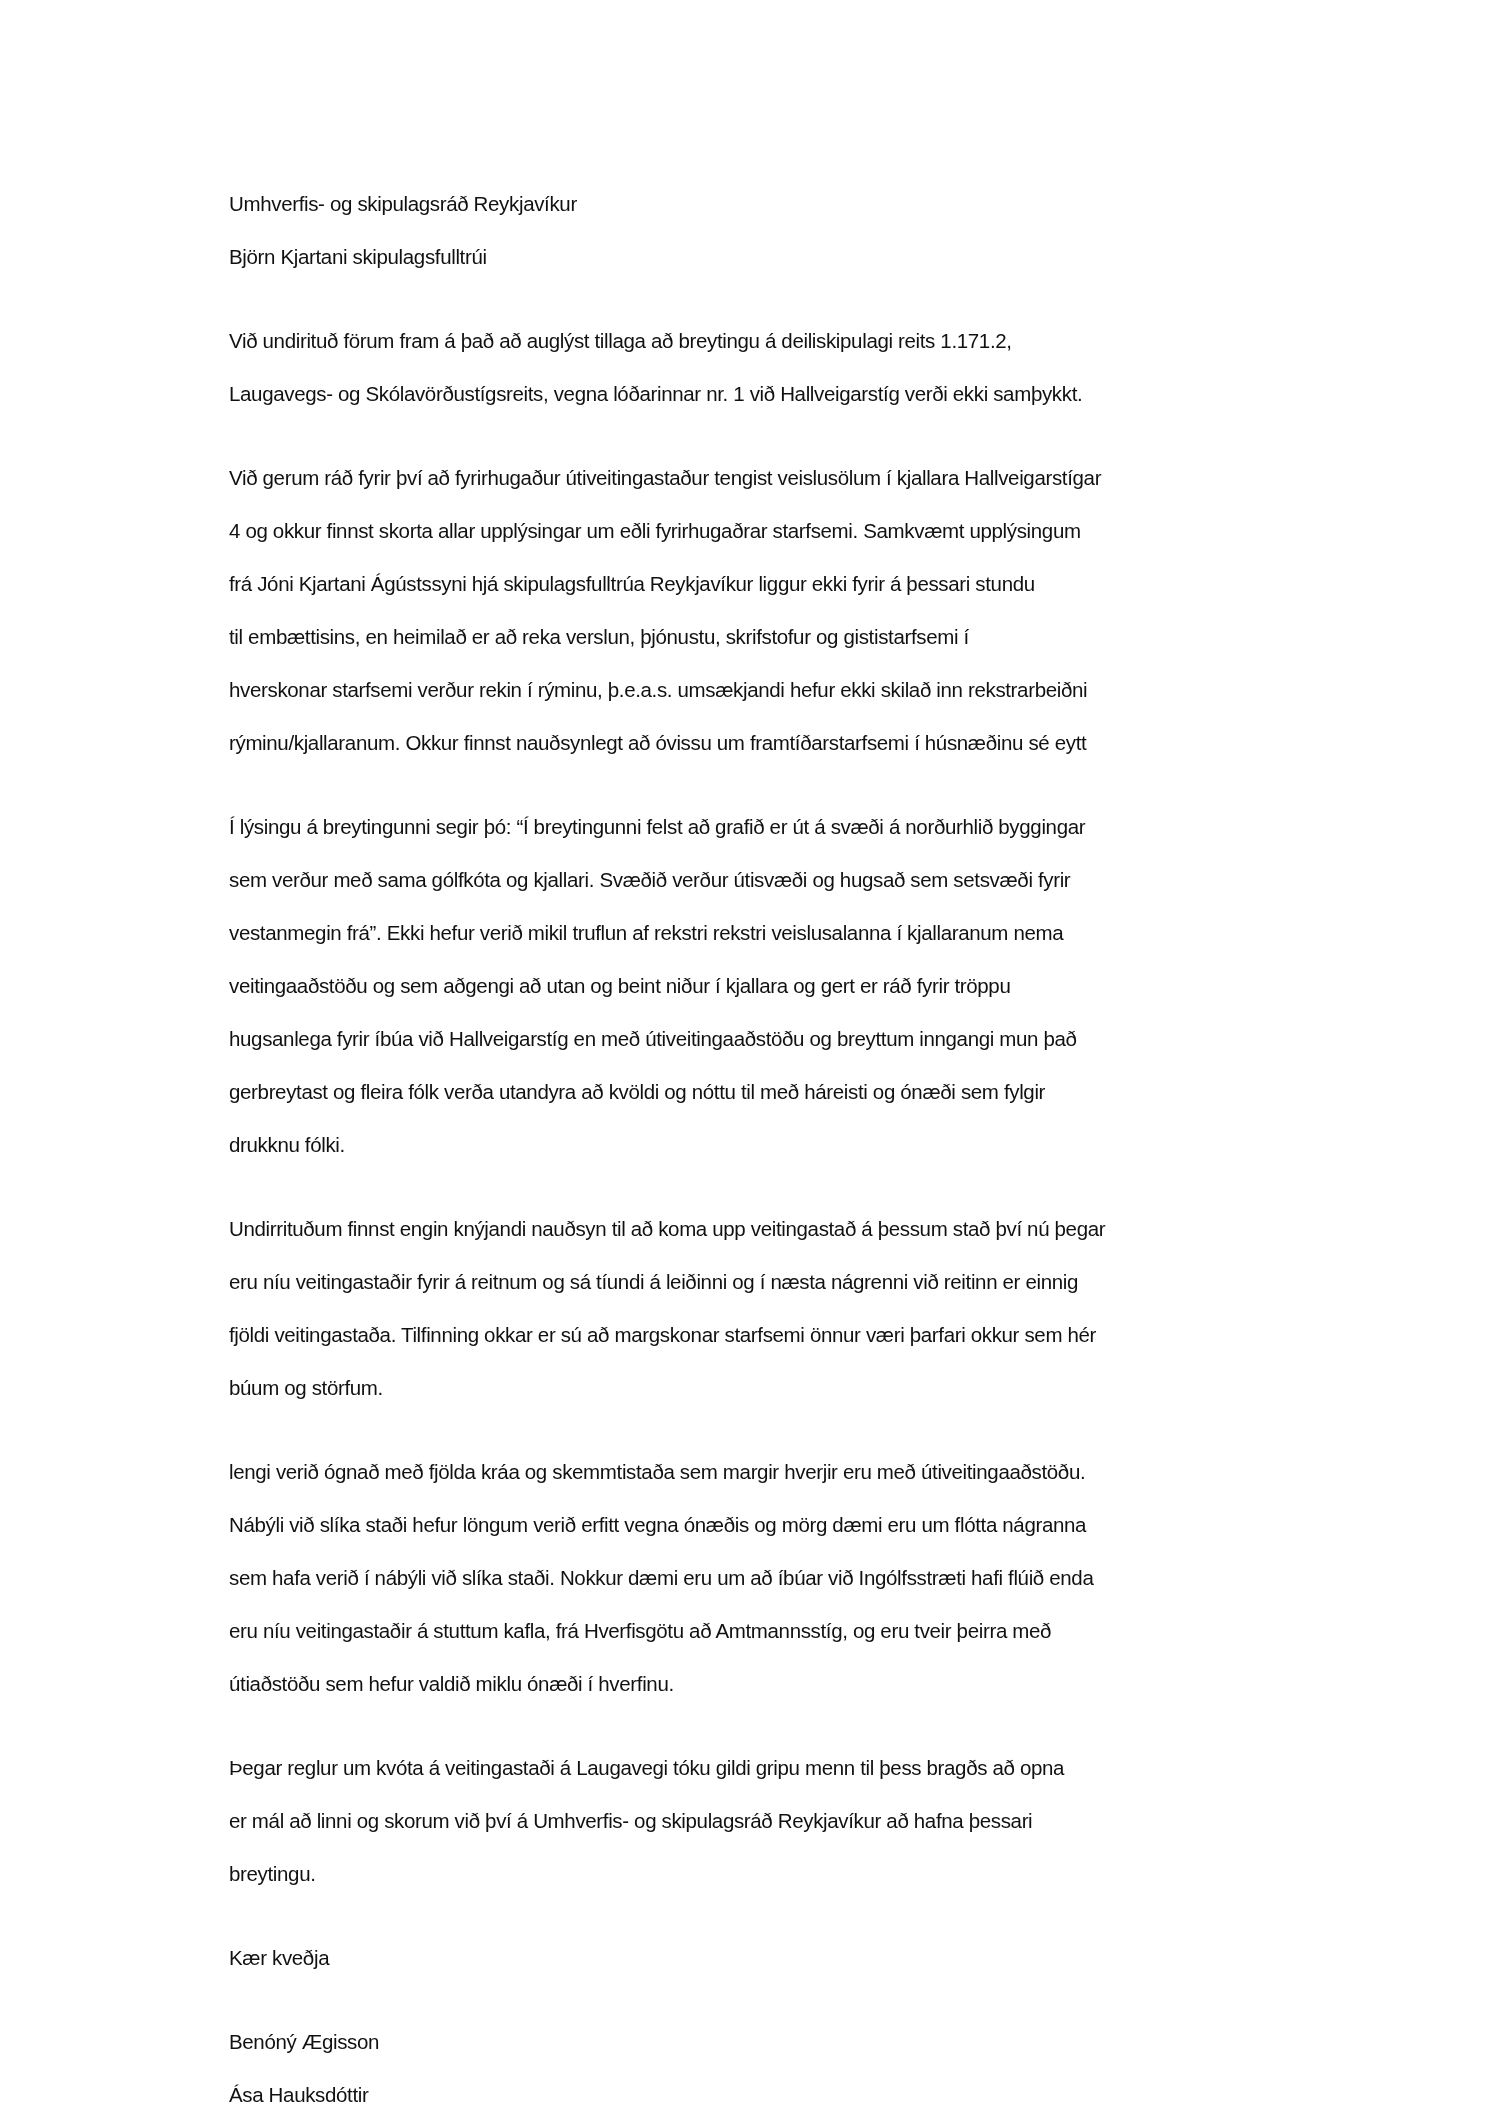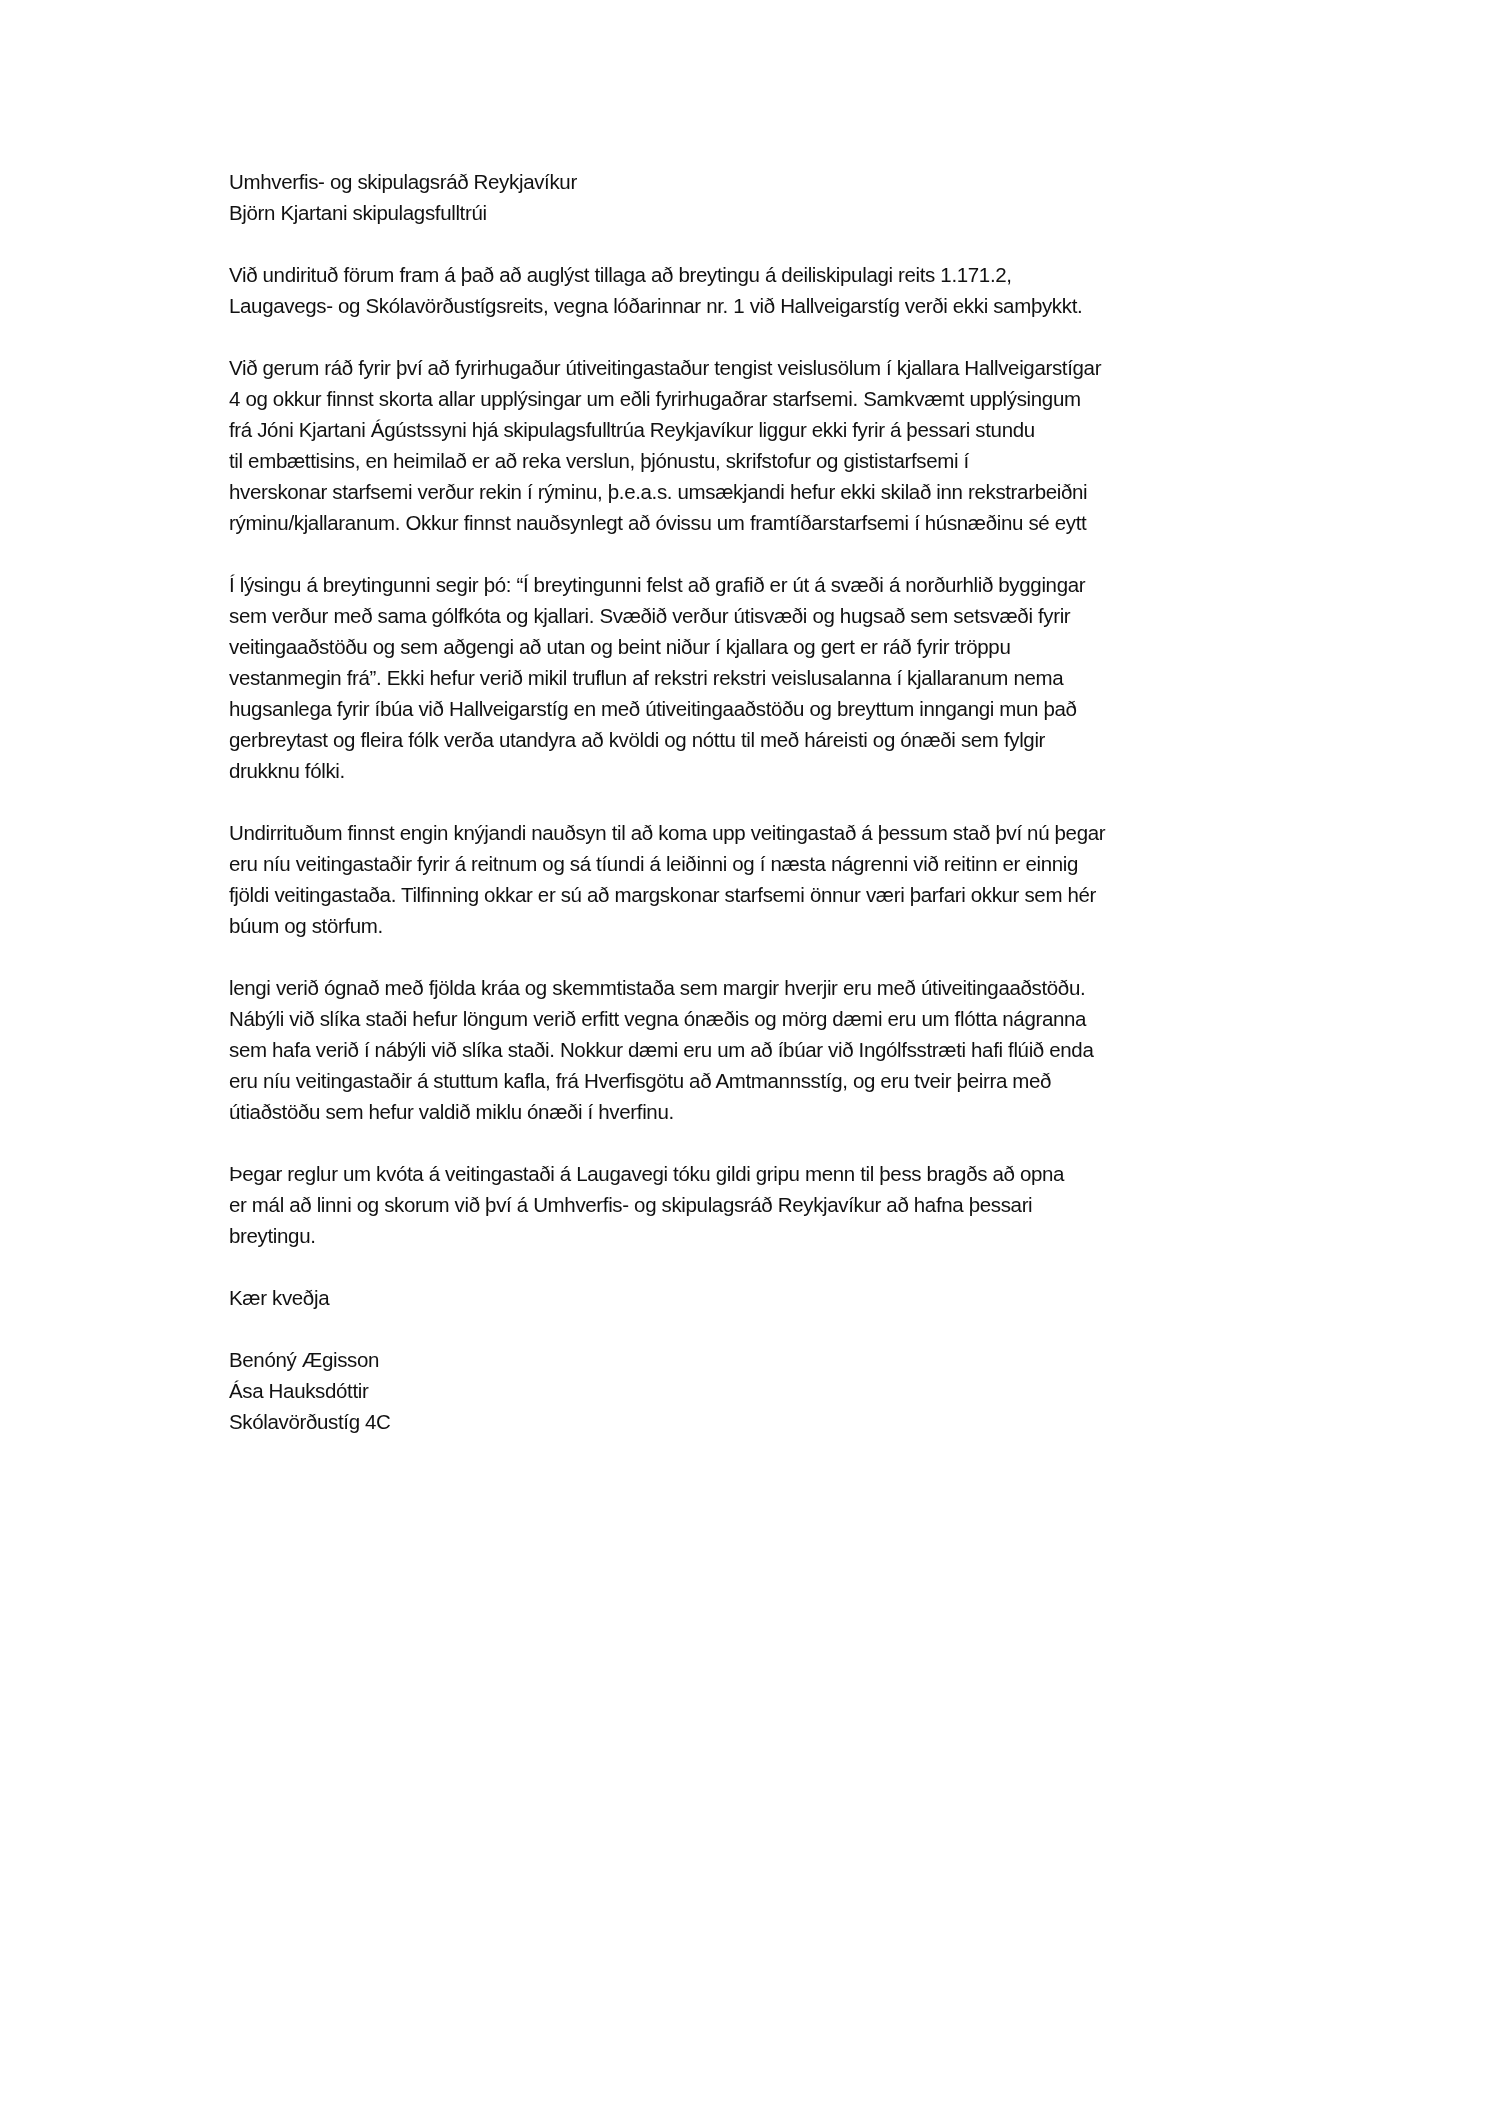--- a/index.html
+++ b/index.html
@@ -10,21 +10,21 @@
     top: 166px;
     width: 1120px;
     font-family: "Liberation Sans", sans-serif;
     font-size: 20.5px;
     line-height: 31px;
     color: #111111;
     letter-spacing: -0.35px;
   }
   .block { margin: 0; }
   .gap { height: 31px; }
-  .line { display: block; white-space: nowrap; }
+  .line { display: block; white-space: nowrap; margin-top: 22px; }
 </style>
 </head>
 <body>
 
 <div class="page">
 
   <div class="block">
     <span class="line">Umhverfis- og skipulagsráð Reykjavíkur</span>
     <span class="line">Björn Kjartani skipulagsfulltrúi</span>
   </div>
@@ -45,22 +45,22 @@
     <span class="line">til embættisins, en heimilað er að reka verslun, þjónustu, skrifstofur og gististarfsemi í</span>
     <span class="line">hverskonar starfsemi verður rekin í rýminu, þ.e.a.s. umsækjandi hefur ekki skilað inn rekstrarbeiðni</span>
     <span class="line">rýminu/kjallaranum. Okkur finnst nauðsynlegt að óvissu um framtíðarstarfsemi í húsnæðinu sé eytt</span>
   </div>
 
   <div class="gap"></div>
 
   <div class="block">
     <span class="line">Í lýsingu á breytingunni segir þó: “Í breytingunni felst að grafið er út á svæði á norðurhlið byggingar</span>
     <span class="line">sem verður með sama gólfkóta og kjallari. Svæðið verður útisvæði og hugsað sem setsvæði fyrir</span>
+    <span class="line">vestanmegin frá”. Ekki hefur verið mikil truflun af rekstri rekstri veislusalanna í kjallaranum nema</span>
     <span class="line">veitingaaðstöðu og sem aðgengi að utan og beint niður í kjallara og gert er ráð fyrir tröppu</span>
-    <span class="line">vestanmegin frá”. Ekki hefur verið mikil truflun af rekstri rekstri veislusalanna í kjallaranum nema</span>
     <span class="line">hugsanlega fyrir íbúa við Hallveigarstíg en með útiveitingaaðstöðu og breyttum inngangi mun það</span>
     <span class="line">gerbreytast og fleira fólk verða utandyra að kvöldi og nóttu til með háreisti og ónæði sem fylgir</span>
     <span class="line">drukknu fólki.</span>
   </div>
 
   <div class="gap"></div>
 
   <div class="block">
     <span class="line">Undirrituðum finnst engin knýjandi nauðsyn til að koma upp veitingastað á þessum stað því nú þegar</span>
     <span class="line">eru níu veitingastaðir fyrir á reitnum og sá tíundi á leiðinni og í næsta nágrenni við reitinn er einnig</span>

